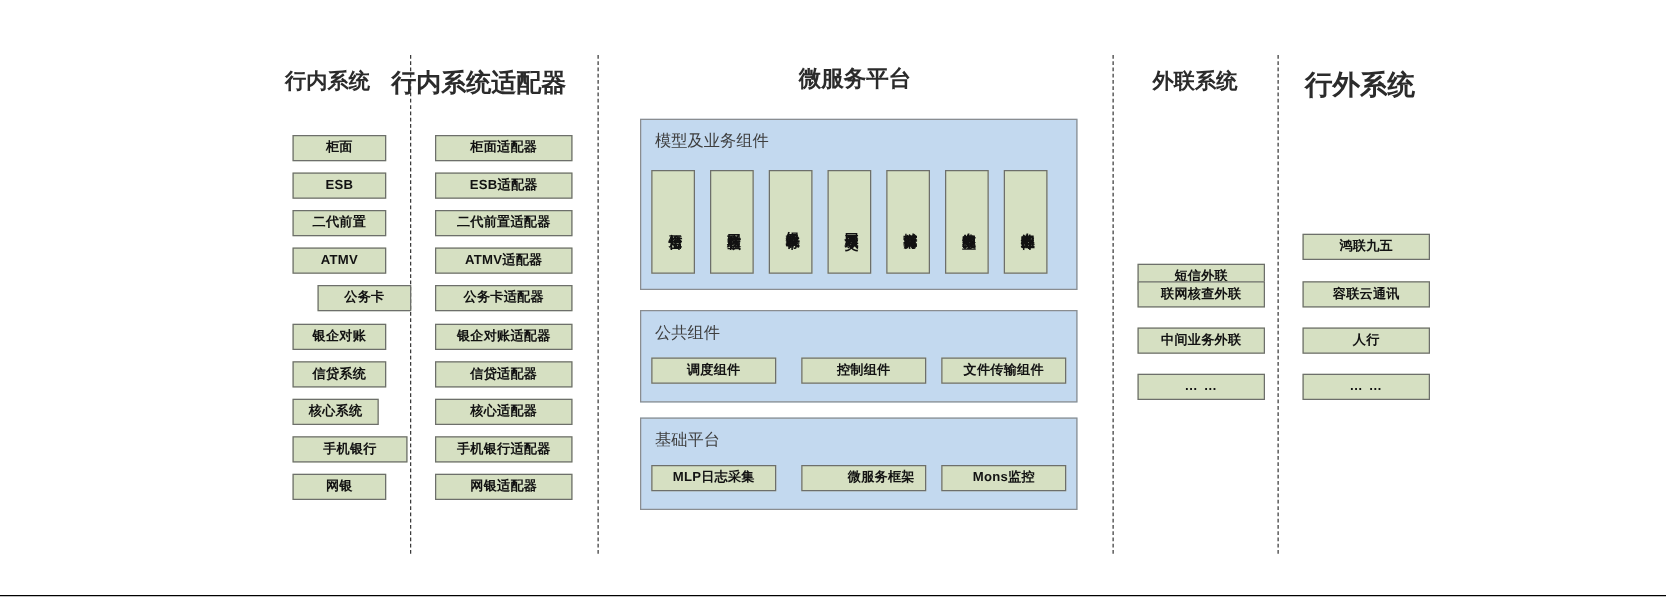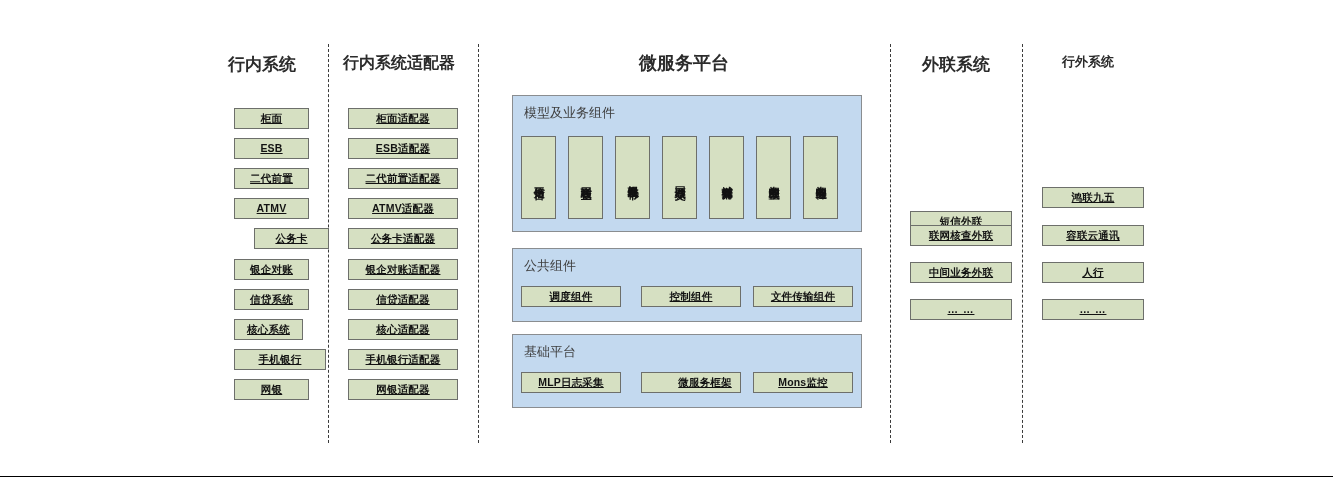--- a/index.html
+++ b/index.html
@@ -55,21 +55,20 @@
     align-items: center;
     justify-content: center;
     color: #121212;
     font-weight: bold;
     letter-spacing: .2px;
     text-align: center;
     line-height: 1.05;
   }
   .node.h {
     font-size: 10.5px;
-    text-decoration: underline;
   }
 
   
   .node.v {
     font-size: 11px;
     writing-mode: vertical-rl;
     text-orientation: upright;
     letter-spacing: .5px;
     padding-top: 2px;
   }
@@ -98,27 +97,27 @@
 
 <div id="canvas">
 
   <div class="divider" style="left:328px; top:44px; height:399px;"></div>
   <div class="divider" style="left:478px; top:44px; height:399px;"></div>
   <div class="divider" style="left:890px; top:44px; height:399px;"></div>
   <div class="divider" style="left:1022px; top:44px; height:399px;"></div>
 
   <div class="col-title" style="left:196px; top:53px; width:132px; font-size:17px;">行内系统</div>
 
-  <div class="col-title" style="left:324px; top:53px; width:150px; font-size:16px;">行内系统适配器</div>
+  <div class="col-title" style="left:308px; top:53px; width:150px; font-size:20px;">行内系统适配器</div>
 
   <div class="col-title" style="left:478px; top:51px; width:412px; font-size:18px;">微服务平台</div>
 
   <div class="col-title" style="left:890px; top:53px; width:132px; font-size:17px;">外联系统</div>
 
-  <div class="col-title" style="left:1022px; top:53px; width:132px; font-size:13px;">行外系统</div>
+  <div class="col-title" style="left:1022px; top:53px; width:132px; font-size:22px;">行外系统</div>
 
   <div class="node h" style="left:234px; top:108px; width:75px; height:21px;">柜面</div>
   <div class="node h" style="left:234px; top:138px; width:75px; height:21px;">ESB</div>
   <div class="node h" style="left:234px; top:168px; width:75px; height:21px;text-align:right;">二代前置</div>
   <div class="node h" style="left:234px; top:198px; width:75px; height:21px;">ATMV</div>
   <div class="node h" style="left:234px; top:228px; width:75px; height:21px;margin-left:20px;">公务卡</div>
   <div class="node h" style="left:234px; top:259px; width:75px; height:21px;">银企对账</div>
   <div class="node h" style="left:234px; top:289px; width:75px; height:21px;">信贷系统</div>
   <div class="node h" style="left:234px; top:319px; width:69px; height:21px;">核心系统</div>
   <div class="node h" style="left:234px; top:349px; width:92px; height:21px;">手机银行</div>

